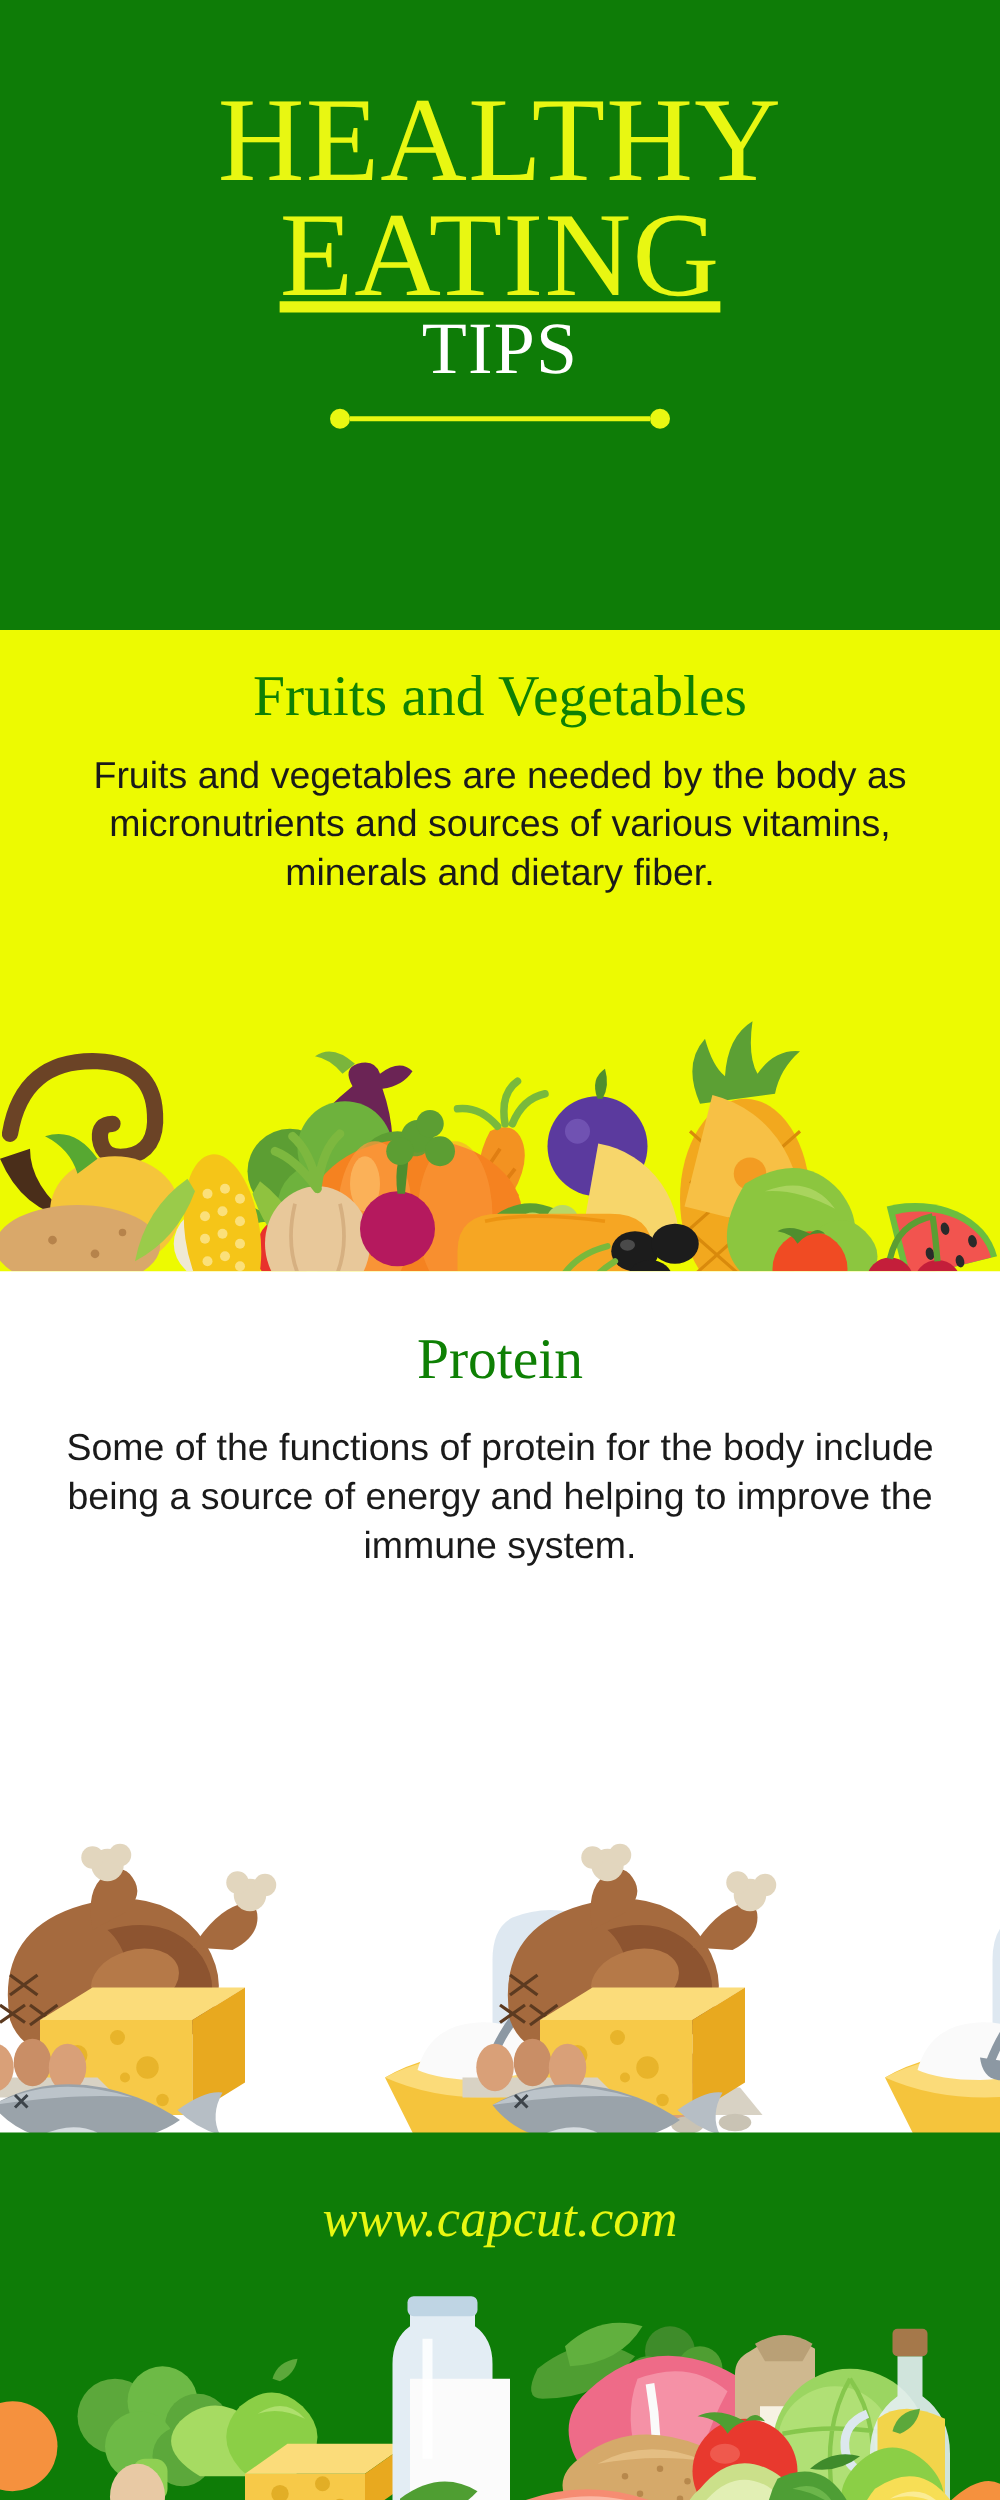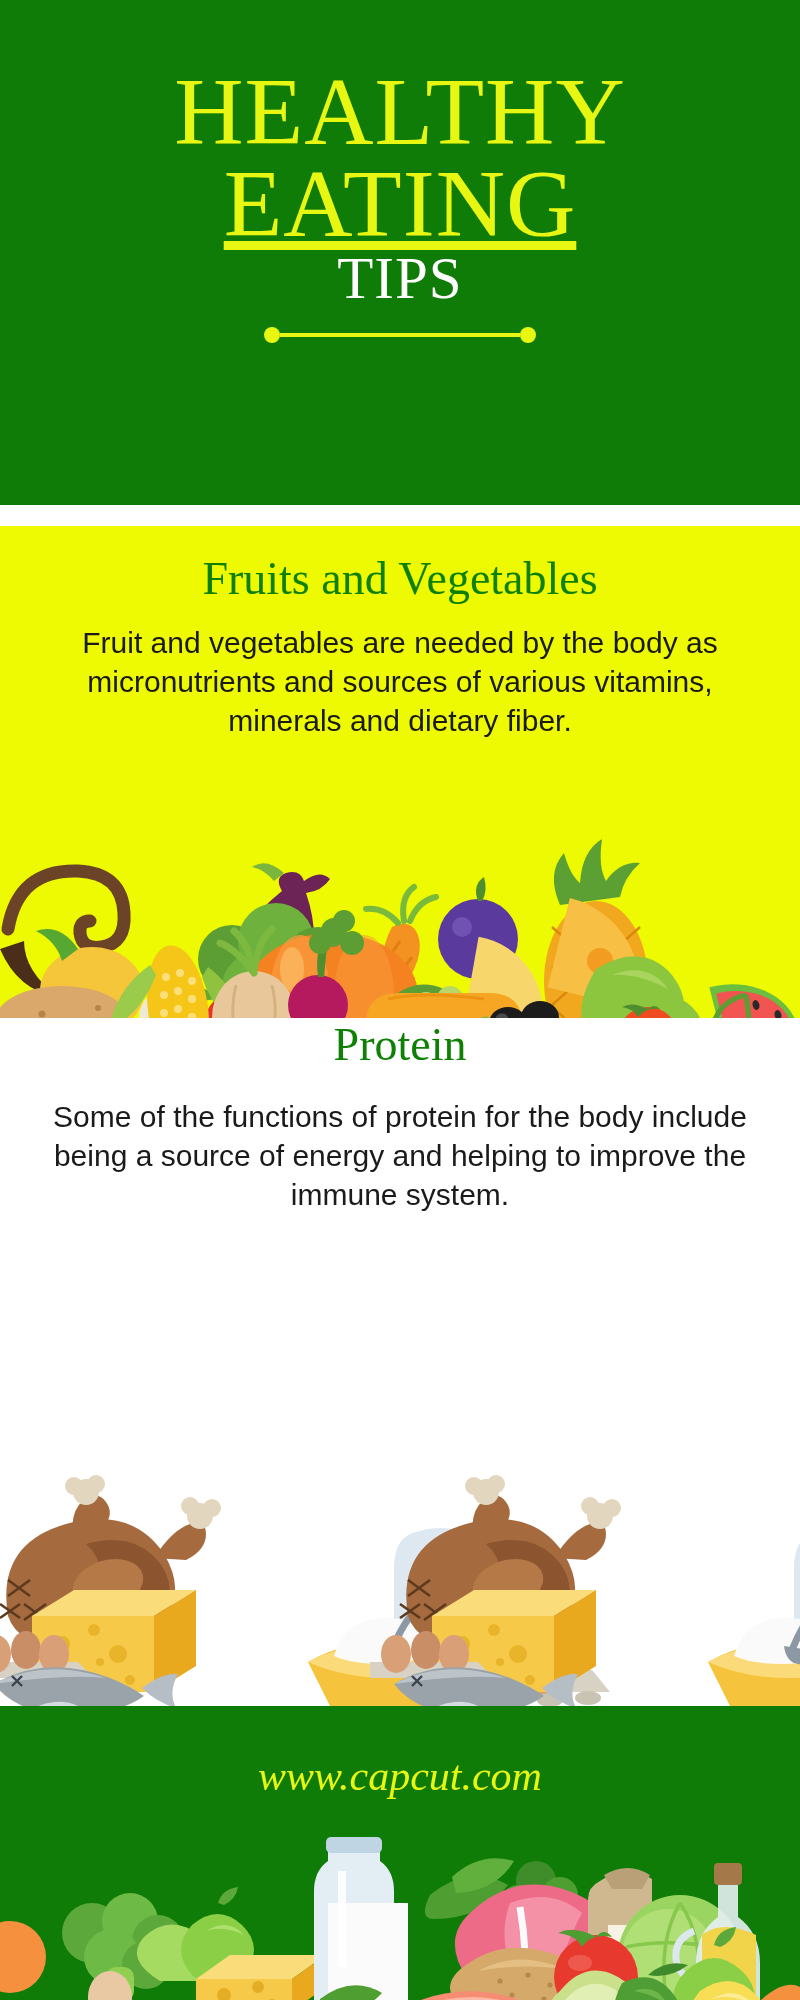--- a/index.html
+++ b/index.html
@@ -40,21 +40,21 @@
   .divider .dot {
     width:16px; height:16px; border-radius:50%;
     background:#E8F712; flex:0 0 auto;
   }
   .divider .bar {
     flex:1 1 auto; height:4px; background:#E8F712;
   }
 
   
   .sec-veg {
-    position:absolute; left:0; top:526px; width:800px; height:513px;
+    position:absolute; left:0; top:504px; width:800px; height:513px;
     background:#EDFA01; overflow:hidden;
   }
   .sec-protein {
     position:absolute; left:0; top:1018px; width:800px; height:690px;
     background:#FFFFFF; overflow:hidden;
   }
 
   .sec-heading {
     text-align:center;
     font-family:"Liberation Serif", serif;
@@ -110,21 +110,21 @@
 
     <div class="divider">
       <span class="dot"></span>
       <span class="bar"></span>
       <span class="dot"></span>
     </div>
   </div>
 
   <div class="sec-veg">
     <div class="sec-heading" style="margin-top:26px;">Fruits and Vegetables</div>
-    <div class="sec-body" style="margin-top:18px;">Fruit and vegetables are needed by the body as micronutrients and sources of various vitamins, minerals and dietary fiber.</div>
+    <div class="sec-body" style="margin-top:18px;">Fruits and vegetables are needed by the body as micronutrients and sources of various vitamins, minerals and dietary fiber.</div>
 
     <div class="band band-veg">
       <svg viewBox="0 0 800 230" preserveAspectRatio="none" aria-hidden="true">
 
         <path d="M8 120 q10 -60 70 -58 q44 2 46 42 q2 30 -22 34 q-20 3 -22 -14 q-1 -12 10 -12" fill="none" stroke="#6B4326" stroke-width="13" stroke-linecap="round"></path>
         <path d="M0 140 q18 42 58 48 q-34 -26 -34 -56 z" fill="#4A2E1A"></path>
 
         <ellipse cx="92" cy="182" rx="52" ry="44" fill="#F5C53A"></ellipse>
         <path d="M78 140 q-18 -26 -42 -18 q20 10 26 30 z" fill="#57A832"></path>
 
@@ -257,21 +257,21 @@
         <path d="M648 200 q-16 -8 -26 -2 q12 2 16 10 q8 -10 22 -8 q-6 -6 -12 0z" fill="#4F8E2E"></path>
 
         <circle cx="712" cy="238" r="19" fill="#C41E3A"></circle>
         <circle cx="750" cy="240" r="19" fill="#C41E3A"></circle>
         <path d="M712 220 q6 -28 34 -34 M750 222 q-2 -24 -4 -36" stroke="#5C9E33" stroke-width="5" fill="none"></path>
       </svg>
     </div>
   </div>
 
   <div class="sec-protein">
-    <div class="sec-heading" style="">Protein</div>
+    <div class="sec-heading" style="margin-top:42px;">Protein</div>
     <div class="sec-body" style="margin-top:26px;">Some of the functions of protein for the body include being a source of energy and helping to improve the immune system.</div>
 
     <div class="band band-protein">
       <svg viewBox="0 0 800 260" preserveAspectRatio="none" aria-hidden="true">
         <defs>
           <g id="protein-group">
 
             <path d="M18 168 q-12 -72 58 -92 q66 -18 98 30 q24 40 -4 68 q-34 34 -92 28
                      q-50 -4 -60 -34z" fill="#A56A3E"></path>
             <path d="M96 96 q50 -14 76 22 q18 30 -6 52 q-30 26 -72 16 q24 -32 18 -60 q-4 -20 -16 -30z" fill="#8D5430"></path>

